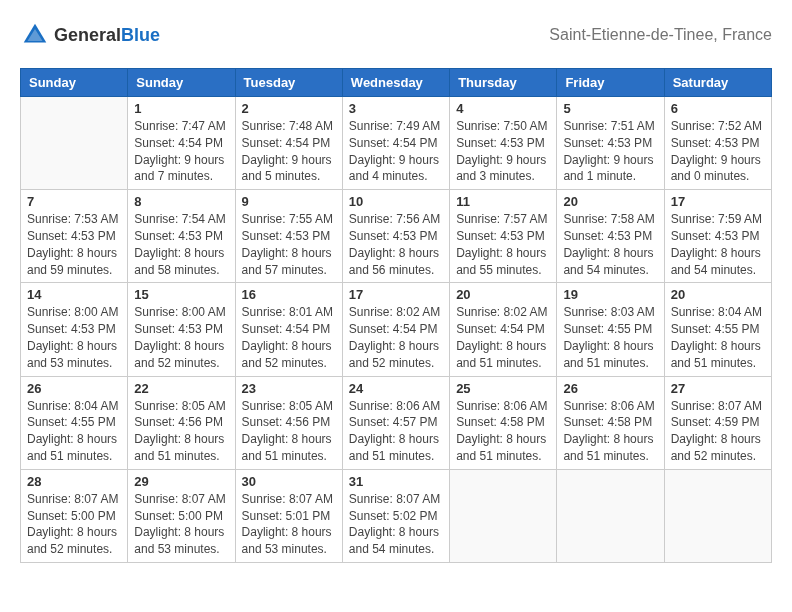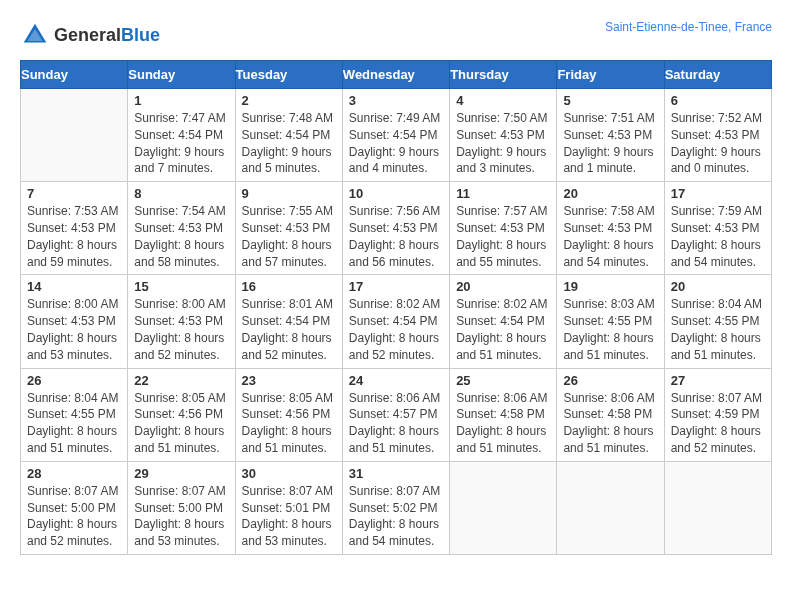--- a/index.html
+++ b/index.html
@@ -5,23 +5,23 @@
     * { box-sizing: border-box; margin: 0; padding: 0; }
     body {
       font-family: Arial, sans-serif;
       background: #fff;
       width: 792px;
       min-height: 612px;
       padding: 20px;
     }
     .header {
       display: flex;
-      align-items: flex-start;
+      align-items: center;
       justify-content: space-between;
-      margin-bottom: 10px;
+      margin-bottom: 18px;
     }
     .logo {
       display: flex;
       align-items: center;
     }
     .logo-text-general {
       font-size: 18px;
       font-weight: bold;
       color: #333;
     }
@@ -37,33 +37,33 @@
     }
     .title-area {
       text-align: right;
     }
     .month-title {
       font-size: 36px;
       font-weight: bold;
       color: #333;
     }
     .subtitle {
-      font-size: 12px;
-      color: #3b82f6;
+      font-size: 16px;
+      color: #737373;
     }
     .calendar {
       width: 100%;
       border-collapse: collapse;
       border: 1px solid #ccc;
     }
     .calendar th {
       background: #2a6fc4;
       color: #fff;
       text-align: left;
-      padding: 6px 0;
+      padding: 6px 8px;
       font-size: 13px;
       border: 1px solid #1a5fa8;
     }
     .calendar td {
       vertical-align: top;
       padding: 4px 6px;
       border: 1px solid #ccc;
       width: calc(100% / 7);
       min-height: 80px;
       font-size: 11px;

